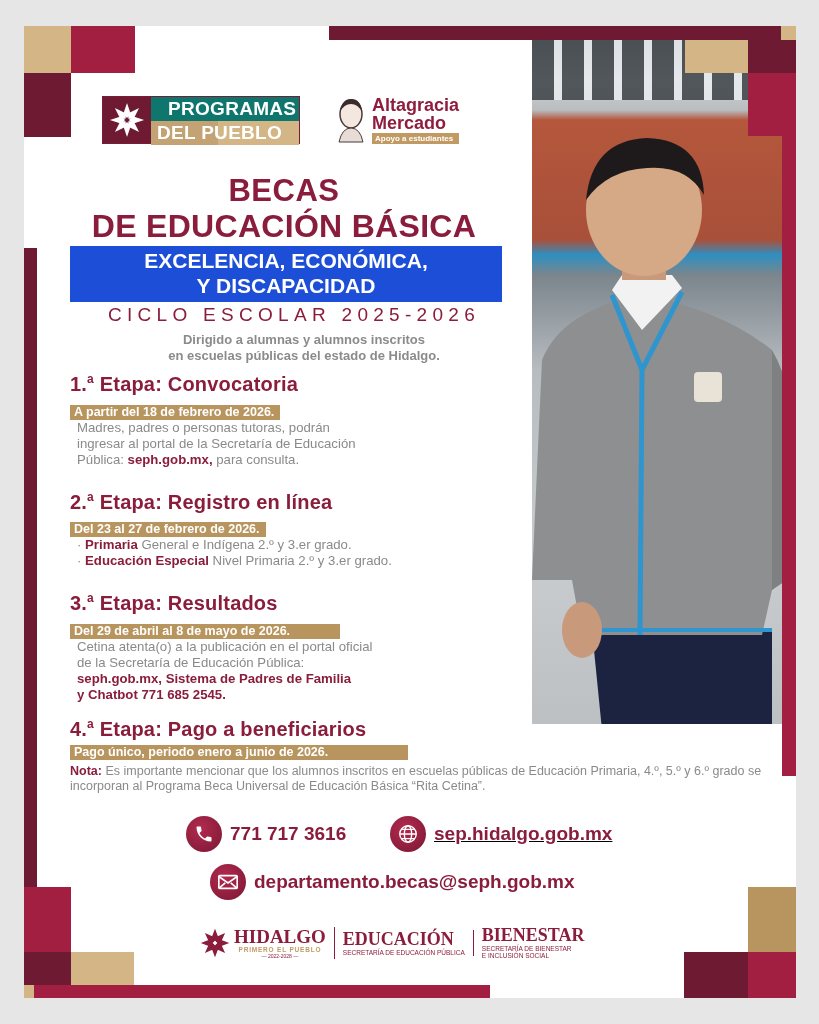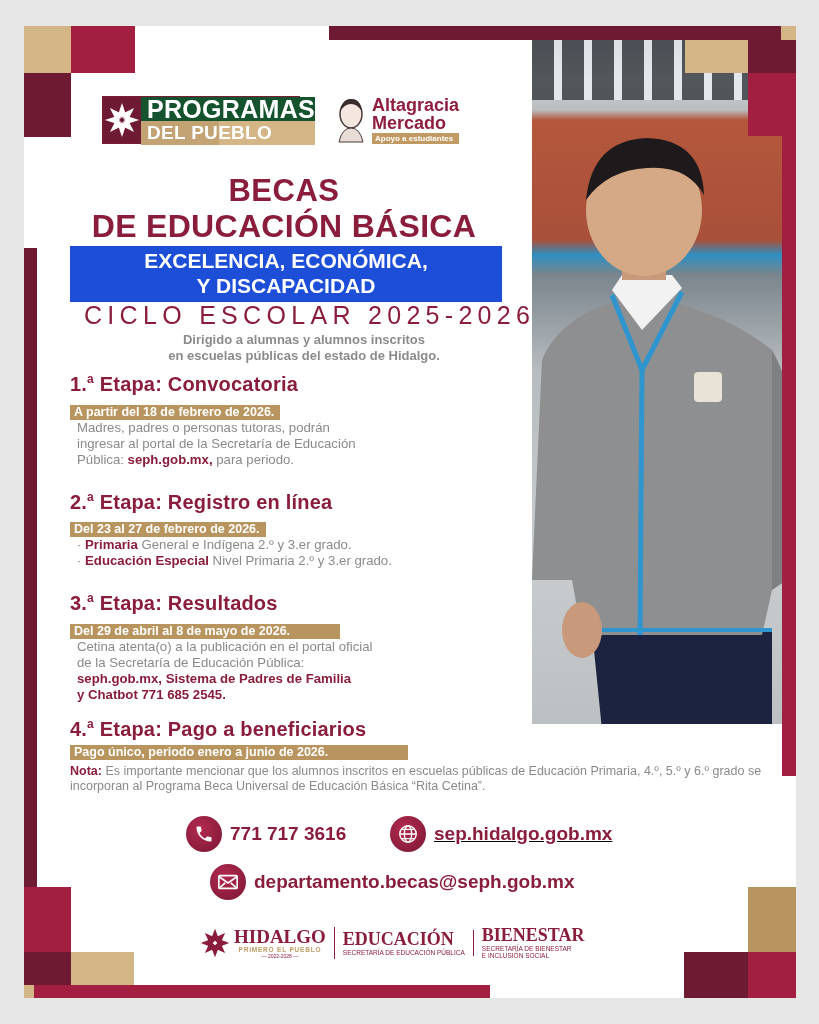--- a/index.html
+++ b/index.html
@@ -14,33 +14,33 @@
   
   .photo { position: absolute; left: 508px; top: 14px; width: 250px; height: 684px; overflow: hidden;
     background: linear-gradient(180deg, #9aa0a6 0px, #cfd3d6 40px, #b9bdc0 70px, #b4573c 80px, #a9503a 200px, #2e8fc2 215px, #7b858c 235px, #b7bcc0 330px, #c8ccce 520px, #bcc0c3 684px); }
   .photo .window { position:absolute; left:0; top:0; width:230px; height:60px; background: repeating-linear-gradient(90deg, #3b4145 0 22px, #e9ecef 22px 30px); opacity: .85; }
   .photo .boy { position: absolute; left: -60px; top: 70px; width: 320px; height: 620px; }
 
   .brand-row { position: absolute; top: 70px; left: 78px; display: flex; align-items: center; gap: 34px; }
   .pdp { display: flex; height: 48px; width: 198px; border: 1px solid #7a1c36; }
   .pdp .star { width: 48px; background: #6e1a33; display: flex; align-items: center; justify-content: center; }
   .pdp .words { flex: 1; display: flex; flex-direction: column; }
-  .pdp .w1 { flex: 1; background: #14532d; color: #fff; font-weight: 900; font-size: 25px; line-height: 24px; padding-left: 6px; letter-spacing: .3px; }
+  .pdp .w1 { flex: 1; background: #0f766e; color: #fff; font-weight: 900; font-size: 19px; line-height: 24px; padding-left: 17px; letter-spacing: .3px; }
   .pdp .w2 { flex: 1; background: linear-gradient(90deg, #c3a373 0 45%, #d3b586 45%); color: #fff; font-weight: 900; font-size: 19px; line-height: 24px; padding-left: 6px; letter-spacing: .3px; }
 
   .am { display: flex; align-items: center; gap: 4px; }
   .am .face { width: 34px; height: 48px; }
   .am .t1, .am .t2 { color: #8f1d3e; font-weight: 900; font-size: 18px; line-height: 18px; }
   .am .t3 { background: #c09a62; color: #fff; font-size: 8px; font-weight: 700; padding: 1px 3px; margin-top: 1px; }
 
   .title-wrap { position: absolute; left: 40px; top: 148px; width: 440px; text-align: center; }
   .t-becas { color: #8a1d3c; font-weight: 900; font-size: 31px; line-height: 34px; letter-spacing: .5px; }
   .t-edu { color: #8a1d3c; font-weight: 900; font-size: 32px; line-height: 36px; letter-spacing: .3px; white-space: nowrap; }
   .t-band { margin: 2px 0 0 6px; width: 432px; background: #1d4ed8; color: #fff; font-weight: 900; font-size: 21px; line-height: 25px; padding: 2px 0 4px; }
-  .t-ciclo { color: #8a1d3c; font-size: 25px; letter-spacing: 5.3px; line-height: 22px; margin-top: 2px; white-space: nowrap; padding-left: 20px; }
+  .t-ciclo { color: #8a1d3c; font-size: 19px; letter-spacing: 5.3px; line-height: 22px; margin-top: 2px; white-space: nowrap; padding-left: 20px; }
   .t-dir { color: #8b8b8b; font-weight: 700; font-size: 13px; line-height: 16px; margin-top: 6px; padding-left: 40px; }
 
   .stages { position: absolute; left: 46px; top: 340px; width: 420px; }
   .stage-title { color: #8a1d3c; font-weight: 900; font-size: 20px; line-height: 26px; letter-spacing: .2px; }
   .stage-title sup { font-size: 12px; }
   .date-bar { display: inline-block; background: #b8955e; color: #fff; font-weight: 700; font-size: 12.5px; line-height: 15px; padding: 0 6px 0 4px; margin-top: 8px; }
   .stage-body { color: #8a8a8a; font-size: 13.2px; line-height: 16px; padding-left: 7px; }
   .stage-body b, .hl { color: #8a1d3c; font-weight: 700; }
   .bold-red { color: #8a1d3c; font-weight: 700; }
   .gap { height: 16px; }
@@ -156,21 +156,21 @@
   </div>
 
   <div class="stages">
 
     <div>
       <div class="stage-title"><span>1.</span><sup>a</sup><span> Etapa: Convocatoria</span></div>
       <div class="date-bar">A partir del 18 de febrero de 2026.</div>
       <div class="stage-body">
         <div>Madres, padres o personas tutoras, podrán</div>
         <div>ingresar al portal de la Secretaría de Educación</div>
-        <div><span>Pública: </span><b>seph.gob.mx,</b><span> para periodo.</span></div>
+        <div><span>Pública: </span><b>seph.gob.mx,</b><span> para consulta.</span></div>
       </div>
     </div>
     <div class="gap"></div>
 
     <div>
       <div class="stage-title"><span>2.</span><sup>a</sup><span> Etapa: Registro en línea</span></div>
       <div class="date-bar">Del 23 al 27 de febrero de 2026.</div>
       <div class="stage-body">
         <div>· <span class="hl">Primaria</span><span> General e Indígena 2.º y 3.er grado.</span></div>
         <div>· <span class="hl">Educación Especial</span><span> Nivel Primaria 2.º y 3.er grado.</span></div>

